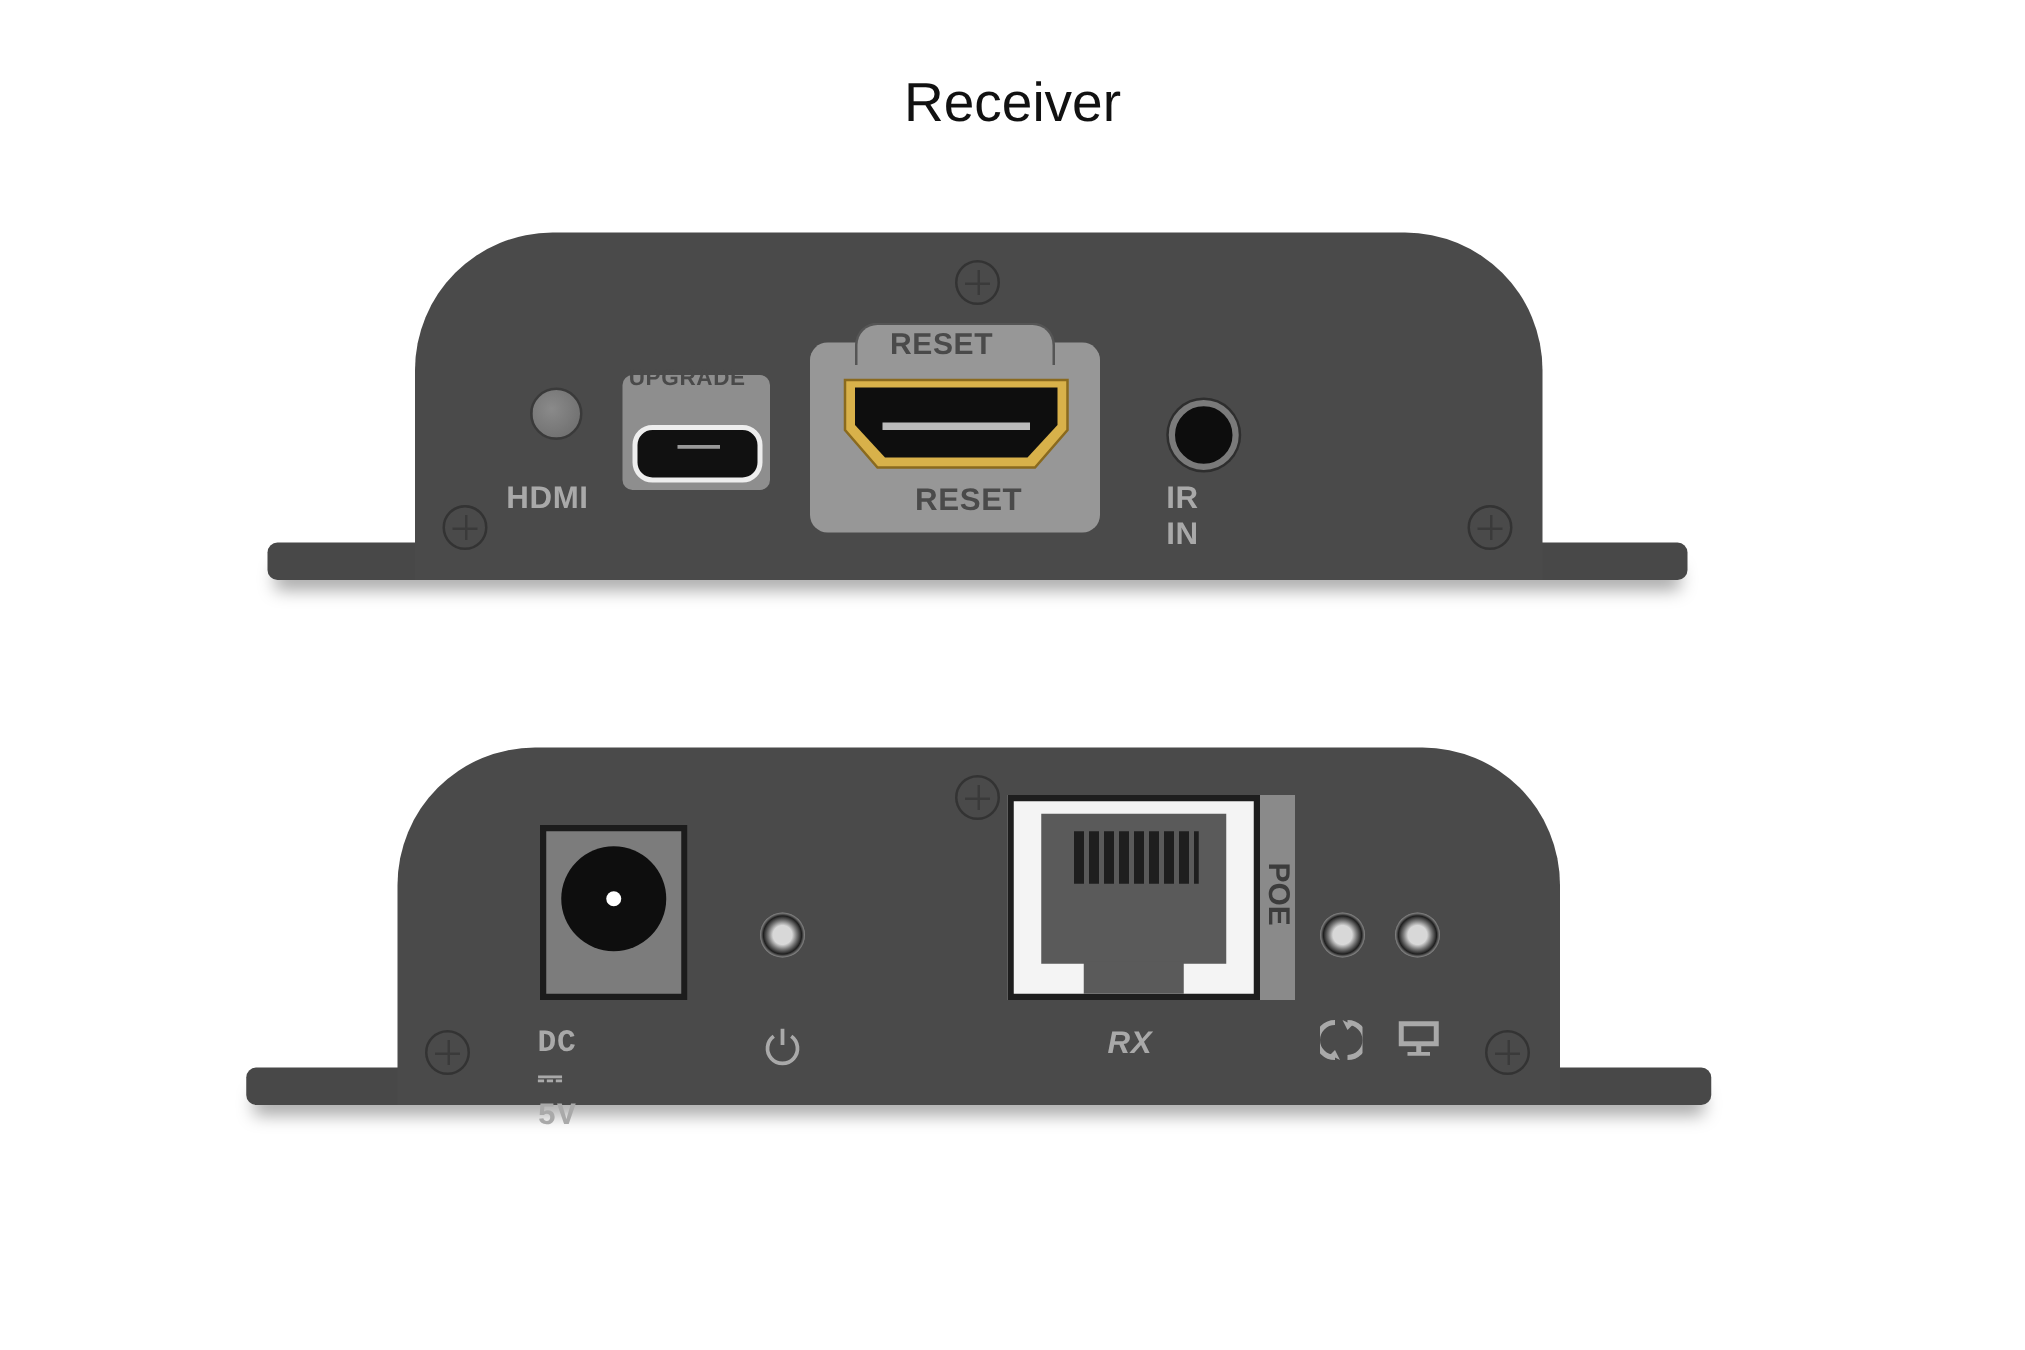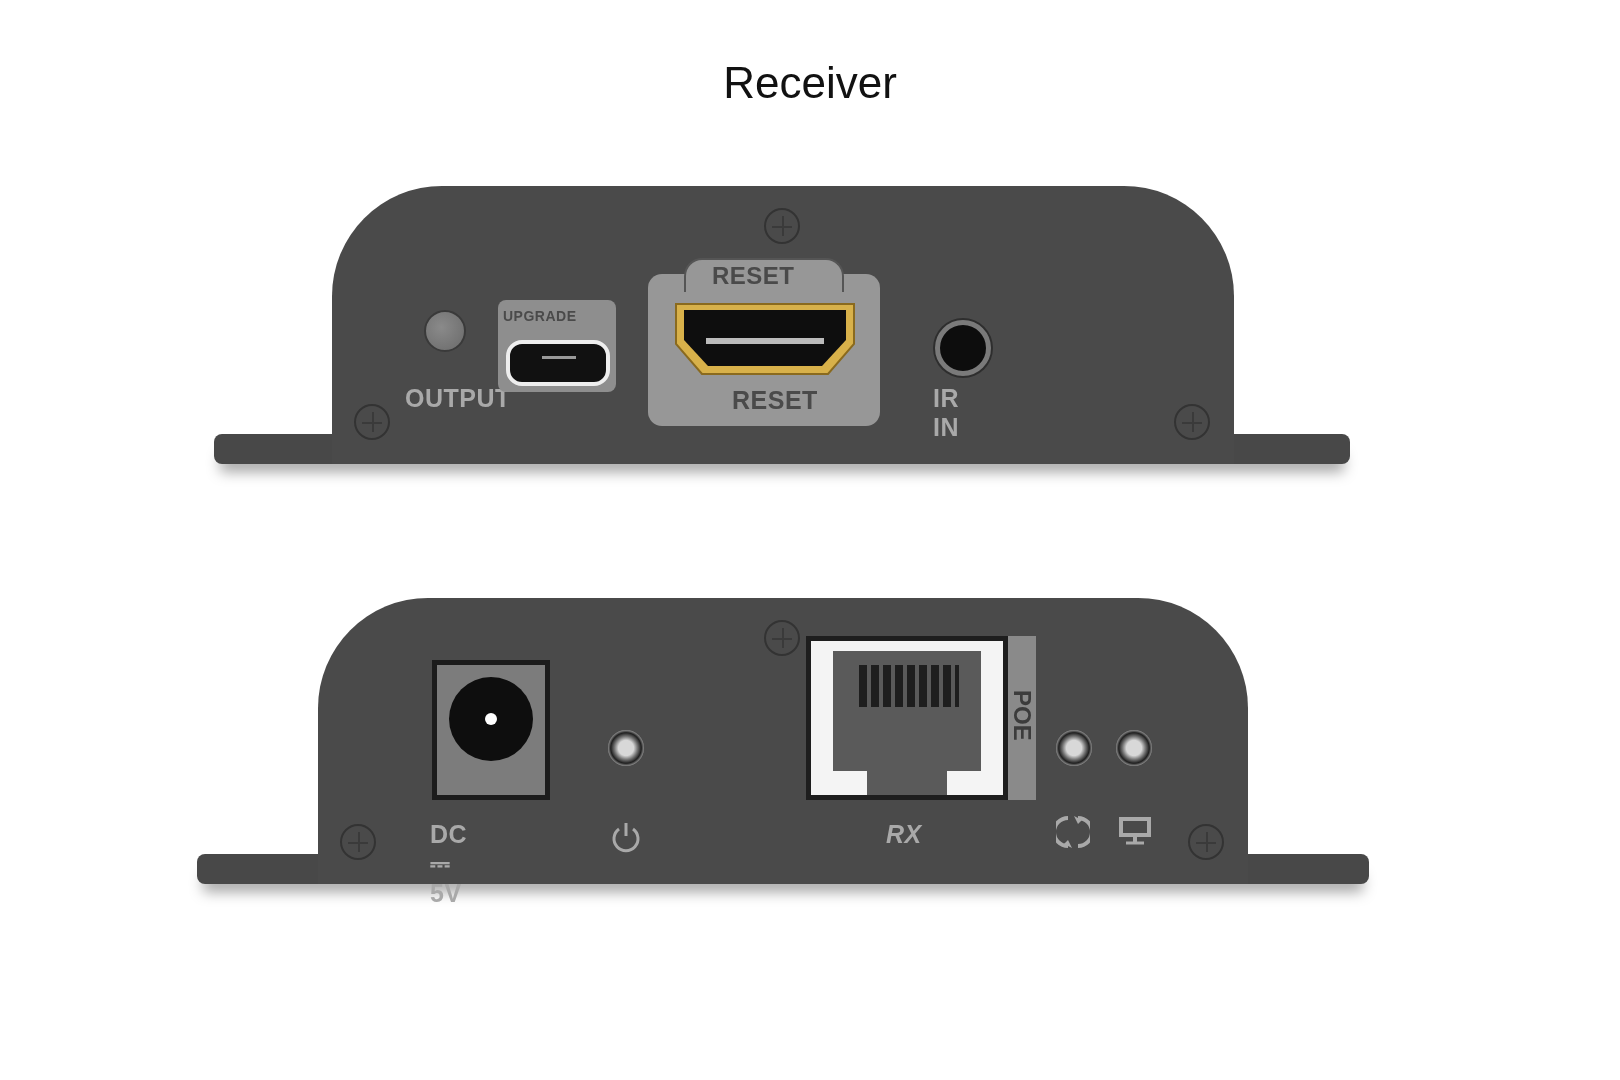--- a/index.html
+++ b/index.html
@@ -36,24 +36,24 @@
 
 <div class="panel" style="left:0;top:0;">
   <div class="flange" style="left:214px;top:434px;width:1136px;height:30px;"></div>
   <div class="body-shape" style="left:332px;top:186px;width:902px;height:278px;border-radius:110px 110px 0 0;"></div>
 
   <div class="screw" style="left:764px;top:208px;"></div>
   <div class="screw" style="left:354px;top:404px;"></div>
   <div class="screw" style="left:1174px;top:404px;"></div>
 
   <div class="reset-btn" style="left:424px;top:310px;"></div>
-  <div class="lbl" style="left:405px;top:384px;">OUTPUT</div>
+  <div class="lbl" style="left:405px;top:384px;">HDMI</div>
 
   <div class="upgrade-box" style="left:498px;top:300px;width:118px;height:92px;"></div>
-  <div class="lbl lbl-dark" style="left:503px;top:308px;font-size:14px;">UPGRADE</div>
+  <div class="lbl lbl-dark" style="left:503px;top:292px;font-size:18px;">UPGRADE</div>
   <div class="usb-port" style="left:506px;top:340px;width:104px;height:46px;">
     <div style="position:absolute;left:32px;top:12px;width:34px;height:3px;background:#999;"></div>
   </div>
 
   <div class="hdmi-box" style="left:648px;top:274px;width:232px;height:152px;"></div>
   <div class="hdmi-tab" style="left:684px;top:258px;width:160px;height:34px;"></div>
   <div class="lbl lbl-dark" style="left:712px;top:262px;font-size:24px;">RESET</div>
   <svg class="hdmi-port" style="left:672px;top:300px;" width="186" height="78" viewBox="0 0 186 78">
     <path d="M4 4 H182 V44 L156 74 H30 L4 44 Z" fill="#d8b14a" stroke="#8a6a1e" stroke-width="2"></path>
     <path d="M12 10 H174 V40 L150 66 H36 L12 40 Z" fill="#0e0e0e"></path>
@@ -70,21 +70,21 @@
   <div class="body-shape" style="left:318px;top:598px;width:930px;height:286px;border-radius:110px 110px 0 0;"></div>
 
   <div class="screw" style="left:764px;top:620px;"></div>
   <div class="screw" style="left:340px;top:824px;"></div>
   <div class="screw" style="left:1188px;top:824px;"></div>
 
   <div class="dc-box" style="left:432px;top:660px;width:118px;height:140px;">
     <div class="dc-jack" style="left:12px;top:12px;"></div>
     <div class="dc-pin" style="left:48px;top:48px;"></div>
   </div>
-  <div class="lbl" style="left:430px;top:820px;">
+  <div class="lbl" style="left:430px;top:820px;font-family:Liberation Mono, monospace;">
     <span>DC</span>
     <span>⎓</span>
     <span>5V</span>
   </div>
 
   <div class="led" style="left:608px;top:730px;"></div>
   <svg style="position:absolute;left:610px;top:820px;" width="32" height="34" viewBox="0 0 32 34">
     <path d="M9 9 A12 12 0 1 0 23 9" fill="none" stroke="#a9a9a9" stroke-width="3"></path>
     <line x1="16" y1="3" x2="16" y2="16" stroke="#a9a9a9" stroke-width="3"></line>
   </svg>

